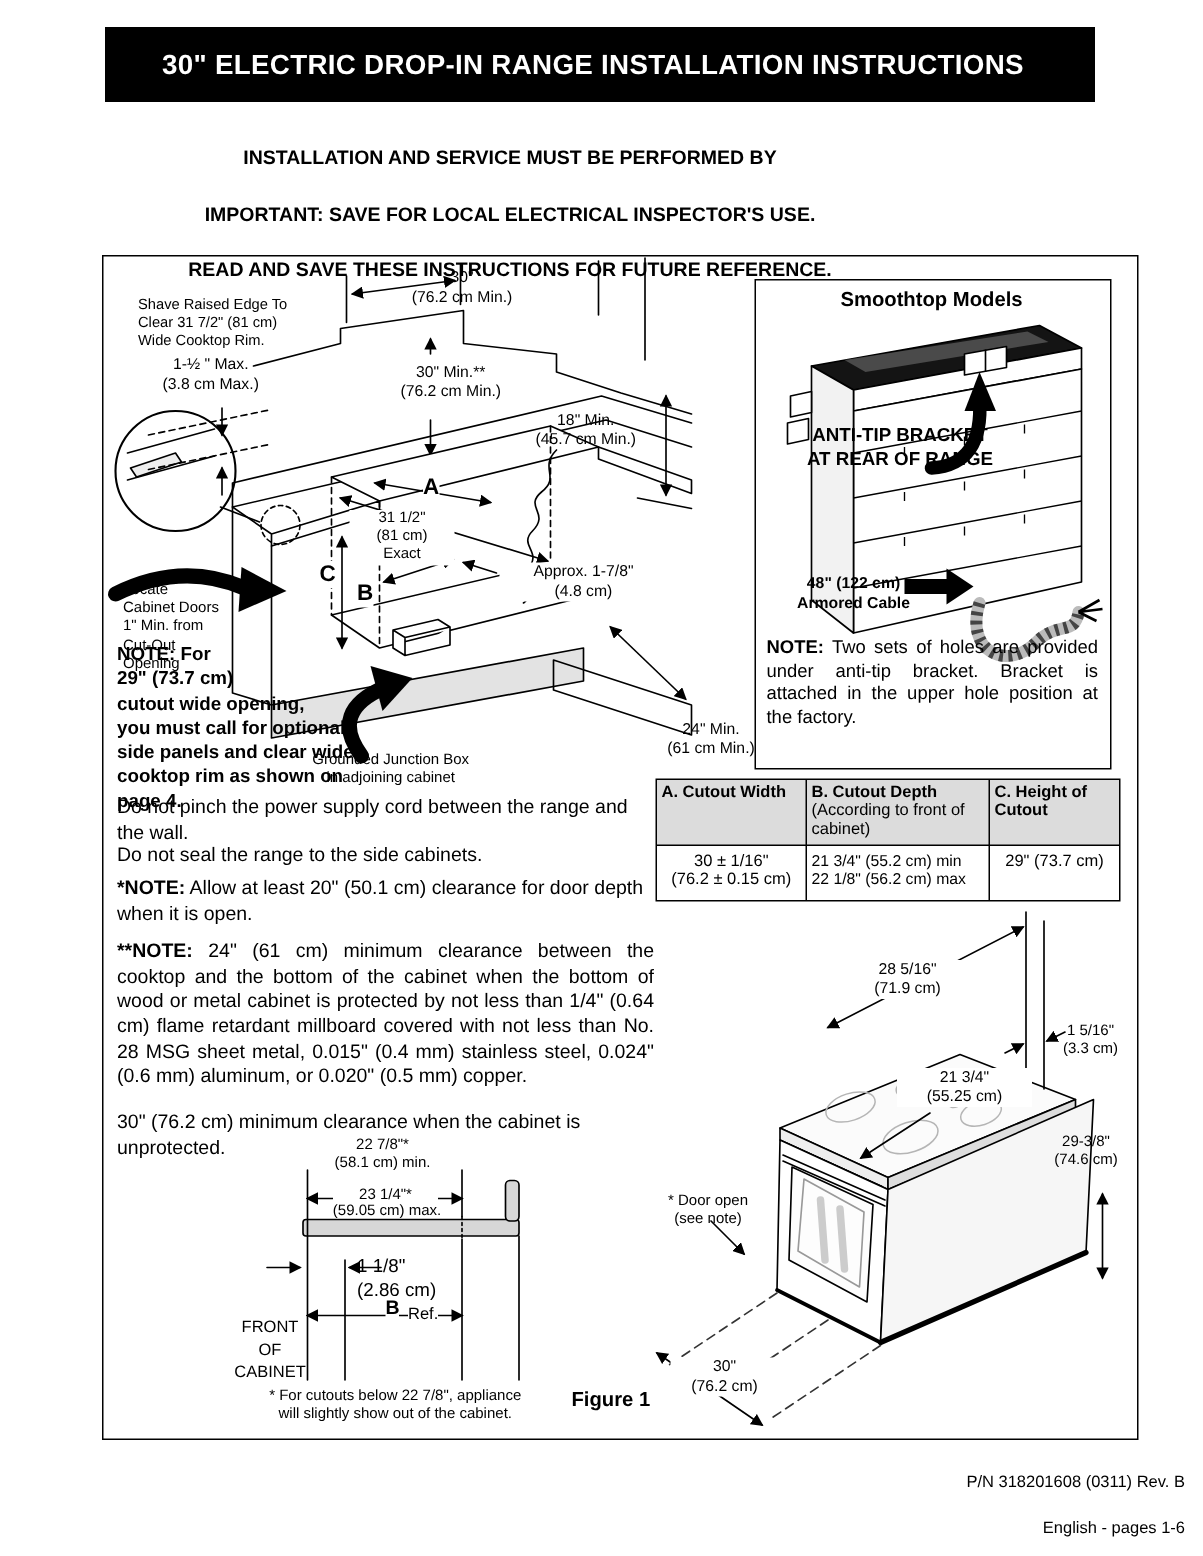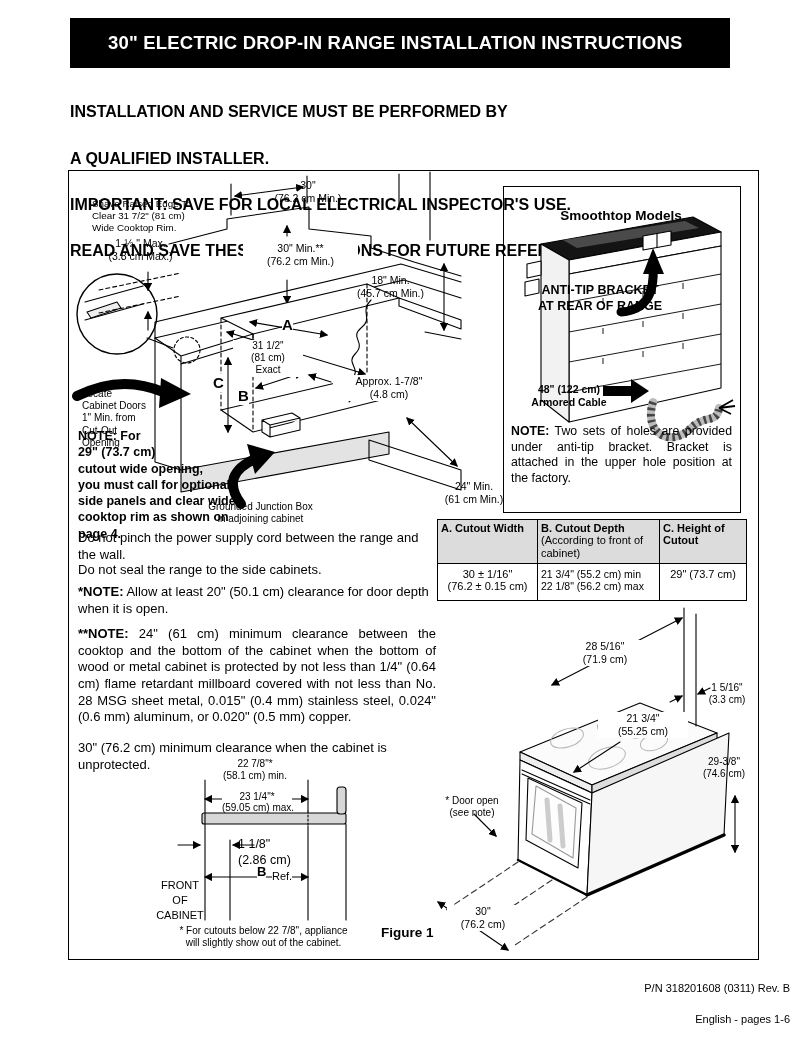--- a/index.html
+++ b/index.html
@@ -24,43 +24,42 @@
   .c1{width:100px;} .c2{width:122px;} .c3{width:86px;}
   .td span{display:block;}
   .hsub{font-weight:normal;line-height:1.15;}
   .outer-box{position:absolute;left:68px;top:170px;width:689px;height:788px;
              border:1.6px solid #000;}
   .smooth-box{position:absolute;left:503px;top:186px;width:236px;height:325px;
               border:1.5px solid #000;}
   .hdr{position:absolute;left:70px;top:18px;width:660px;height:50px;background:#000;
        color:#fff;display:flex;align-items:center;}
   .hdr div{font-weight:bold;font-size:18.5px;padding-left:38px;letter-spacing:.2px;}
-  .intro{position:absolute;left:70px;top:77px;width:540px;
-         font-weight:bold;font-size:16px;line-height:1.45;white-space:pre-line;}
+  .intro{position:absolute;left:70px;top:77px;width:540px;text-align:center;
+         font-weight:bold;font-size:13px;line-height:1.45;white-space:pre-line;}
   .footer{position:absolute;right:12px;top:966px;text-align:right;font-size:11px;
           line-height:1.4;white-space:pre-line;}
 </style>
 </head>
 <body>
 
 <svg width="0" height="0">
   <defs>
     <marker id="ah" viewBox="0 0 10 10" refX="8.5" refY="5" markerWidth="7.5" markerHeight="7.5" orient="auto-start-reverse">
       <path d="M0,0 L10,5 L0,10 z" fill="#000"></path>
     </marker>
   </defs>
 </svg>
 
 <div class="hdr">
   <div>30" ELECTRIC DROP-IN RANGE INSTALLATION INSTRUCTIONS</div>
 </div>
 
 <div class="intro">
   <div>INSTALLATION AND SERVICE MUST BE PERFORMED BY</div>
-  <div>A QUALIFIED INSTALLER.</div>
   <div>IMPORTANT: SAVE FOR LOCAL ELECTRICAL INSPECTOR'S USE.</div>
   <div>READ AND SAVE THESE INSTRUCTIONS FOR FUTURE REFERENCE.</div>
 </div>
 
 <div class="outer-box"></div>
 
 <svg class="abs" style="left:69px;top:172px;" width="392" height="356" viewBox="0 0 392 356">
   <g stroke="#000" stroke-width="1.1" fill="none" stroke-linejoin="round" stroke-linecap="round">
 
     <path d="M100,72 L158,57 M158,57 L158,47 M158,47 L240,35 M240,35 L240,57 M240,57 L302,64 M302,64 L302,76 M302,76 L345,90 L392,104 M330,2 L330,38 M361,0 L361,68"></path>
@@ -153,21 +152,21 @@
 you must call for optional
 side panels and clear wide
 cooktop rim as shown on
 page 4.</div>
 <div class="lbl c" style="left:178px;top:501px;width:165px;font-size:10px;">Grounded Junction Box
 in adjoining cabinet</div>
 <div class="lbl c" style="left:424px;top:480px;width:100px;">24" Min.
 (61 cm Min.)</div>
 
 <div class="smooth-box"></div>
-<div class="lbl b c" style="left:503px;top:208px;width:236px;font-size:13.5px;">Smoothtop Models</div>
+<div class="lbl b c" style="left:503px;top:192px;width:236px;font-size:13.5px;">Smoothtop Models</div>
 
 <svg class="abs" style="left:503px;top:186px;" width="236" height="325" viewBox="0 0 236 325">
   <g stroke="#000" stroke-width="1.1" stroke-linejoin="round">
     <polygon points="38,58 190,31 218,46 66,74" fill="#141414"></polygon>
     <polygon points="60,54 182,35 196,42 74,62" fill="#777" stroke="none" opacity="0.55"></polygon>
     <polygon points="66,74 218,46 218,60 66,88" fill="#fff"></polygon>
     <polygon points="66,88 218,60 218,202 66,236" fill="#fff"></polygon>
     <polygon points="38,58 66,74 66,236 38,214" fill="#f2f2f2"></polygon>
     <polygon points="24,78 38,75 38,89 24,92" fill="#fff"></polygon>
     <polygon points="22,96 36,93 36,107 22,110" fill="#fff"></polygon>

